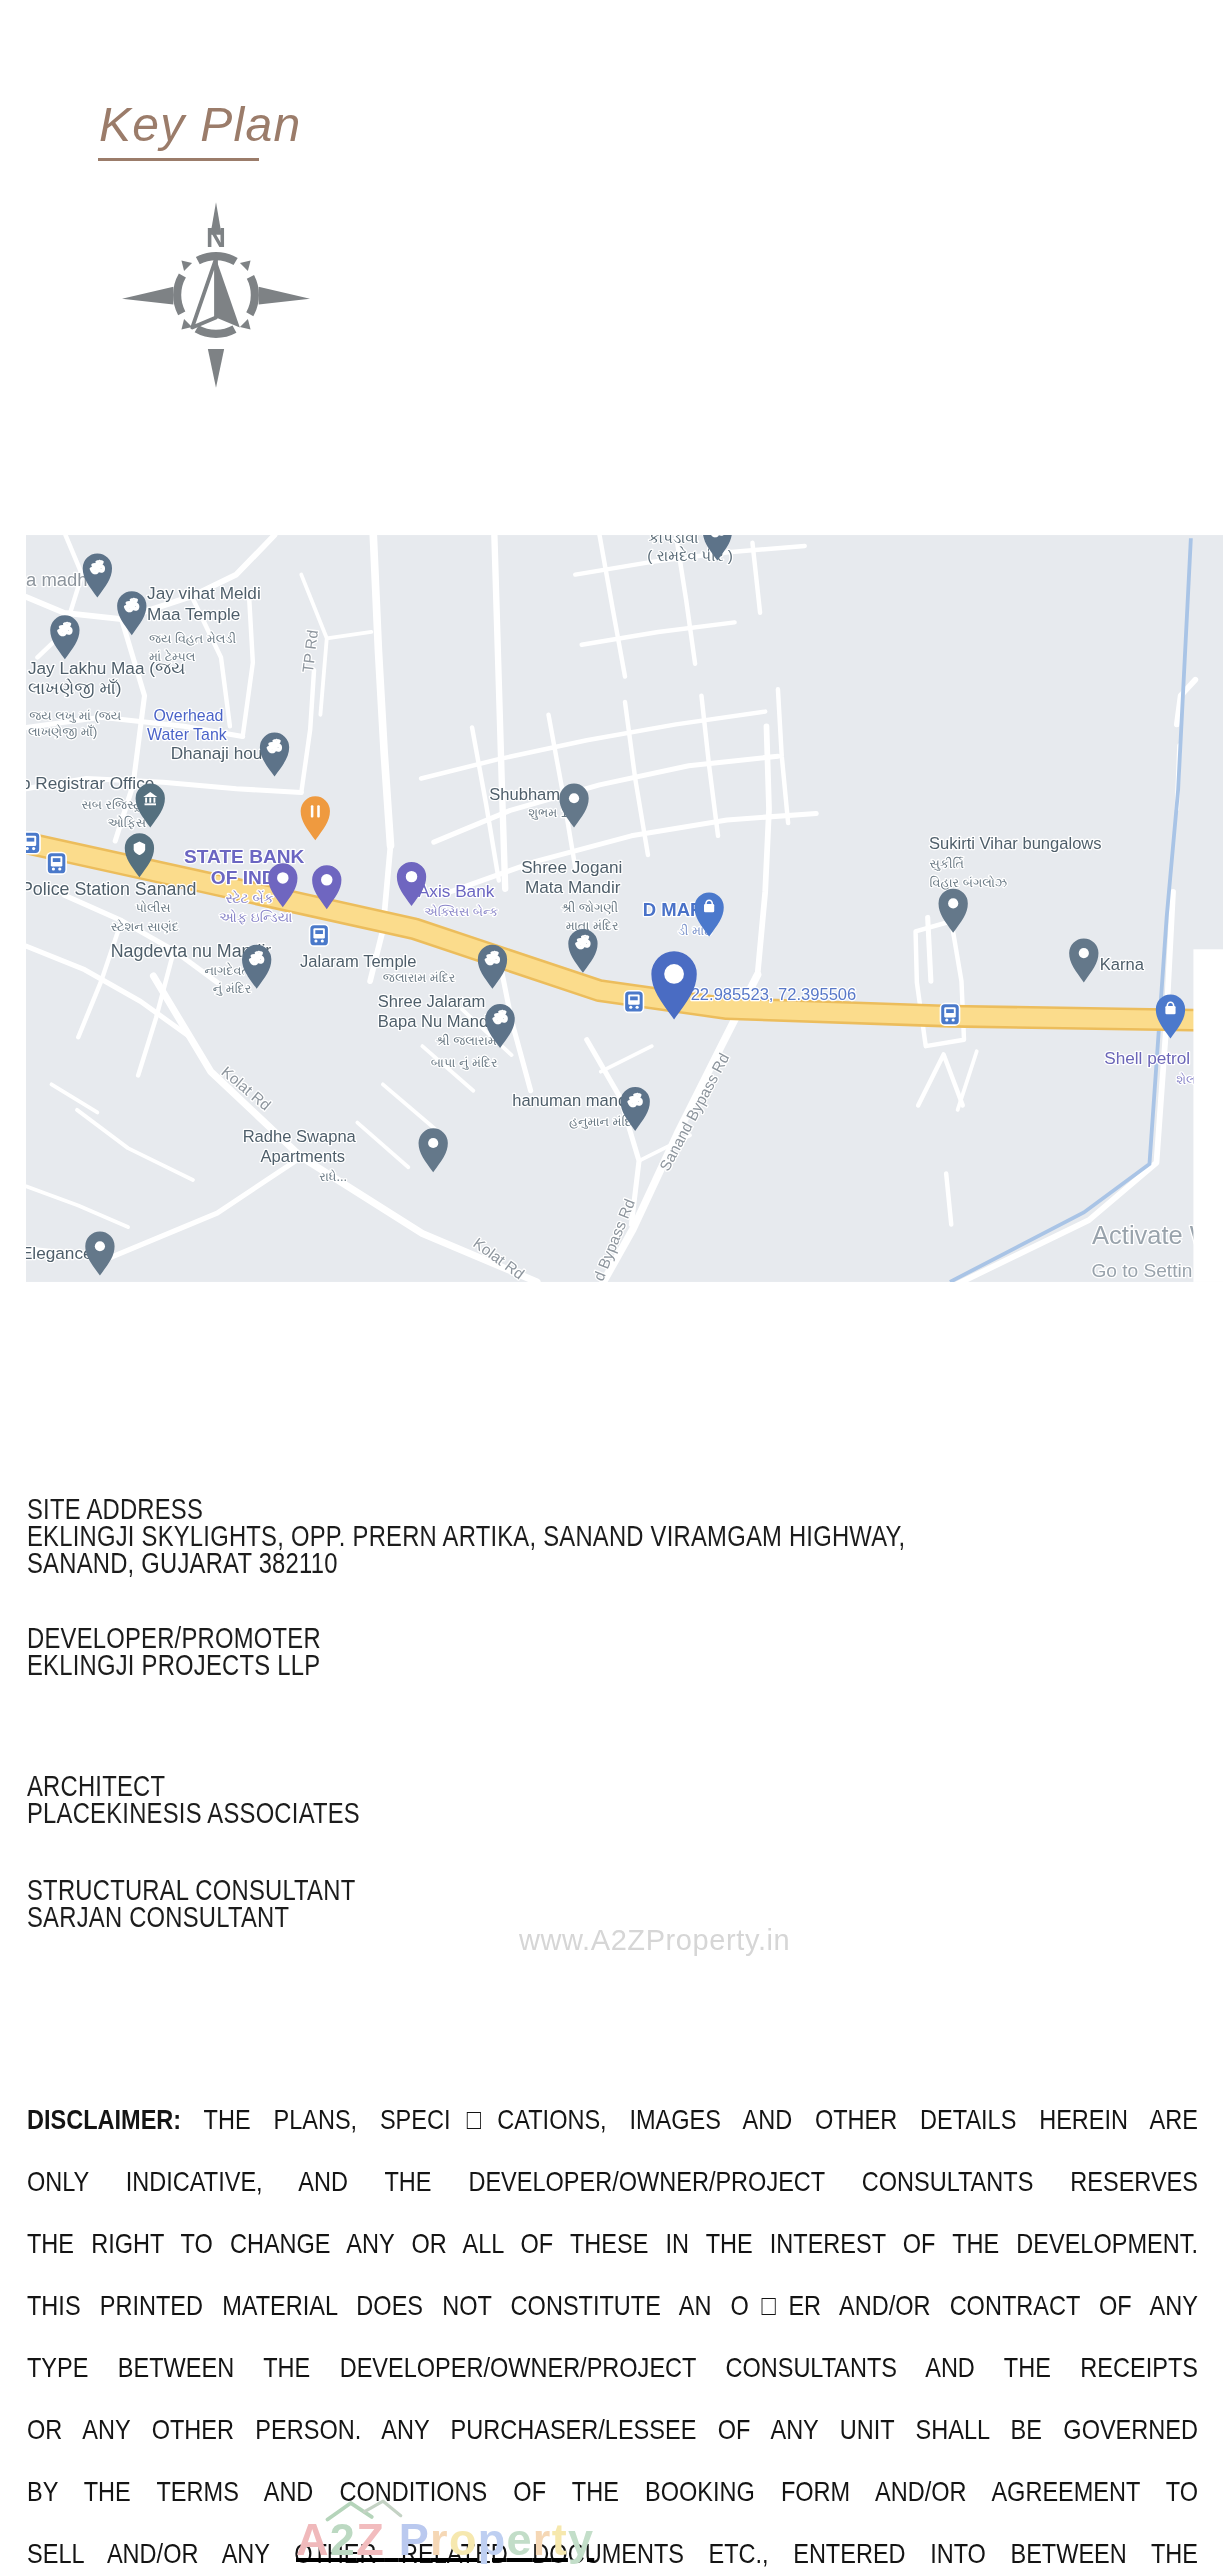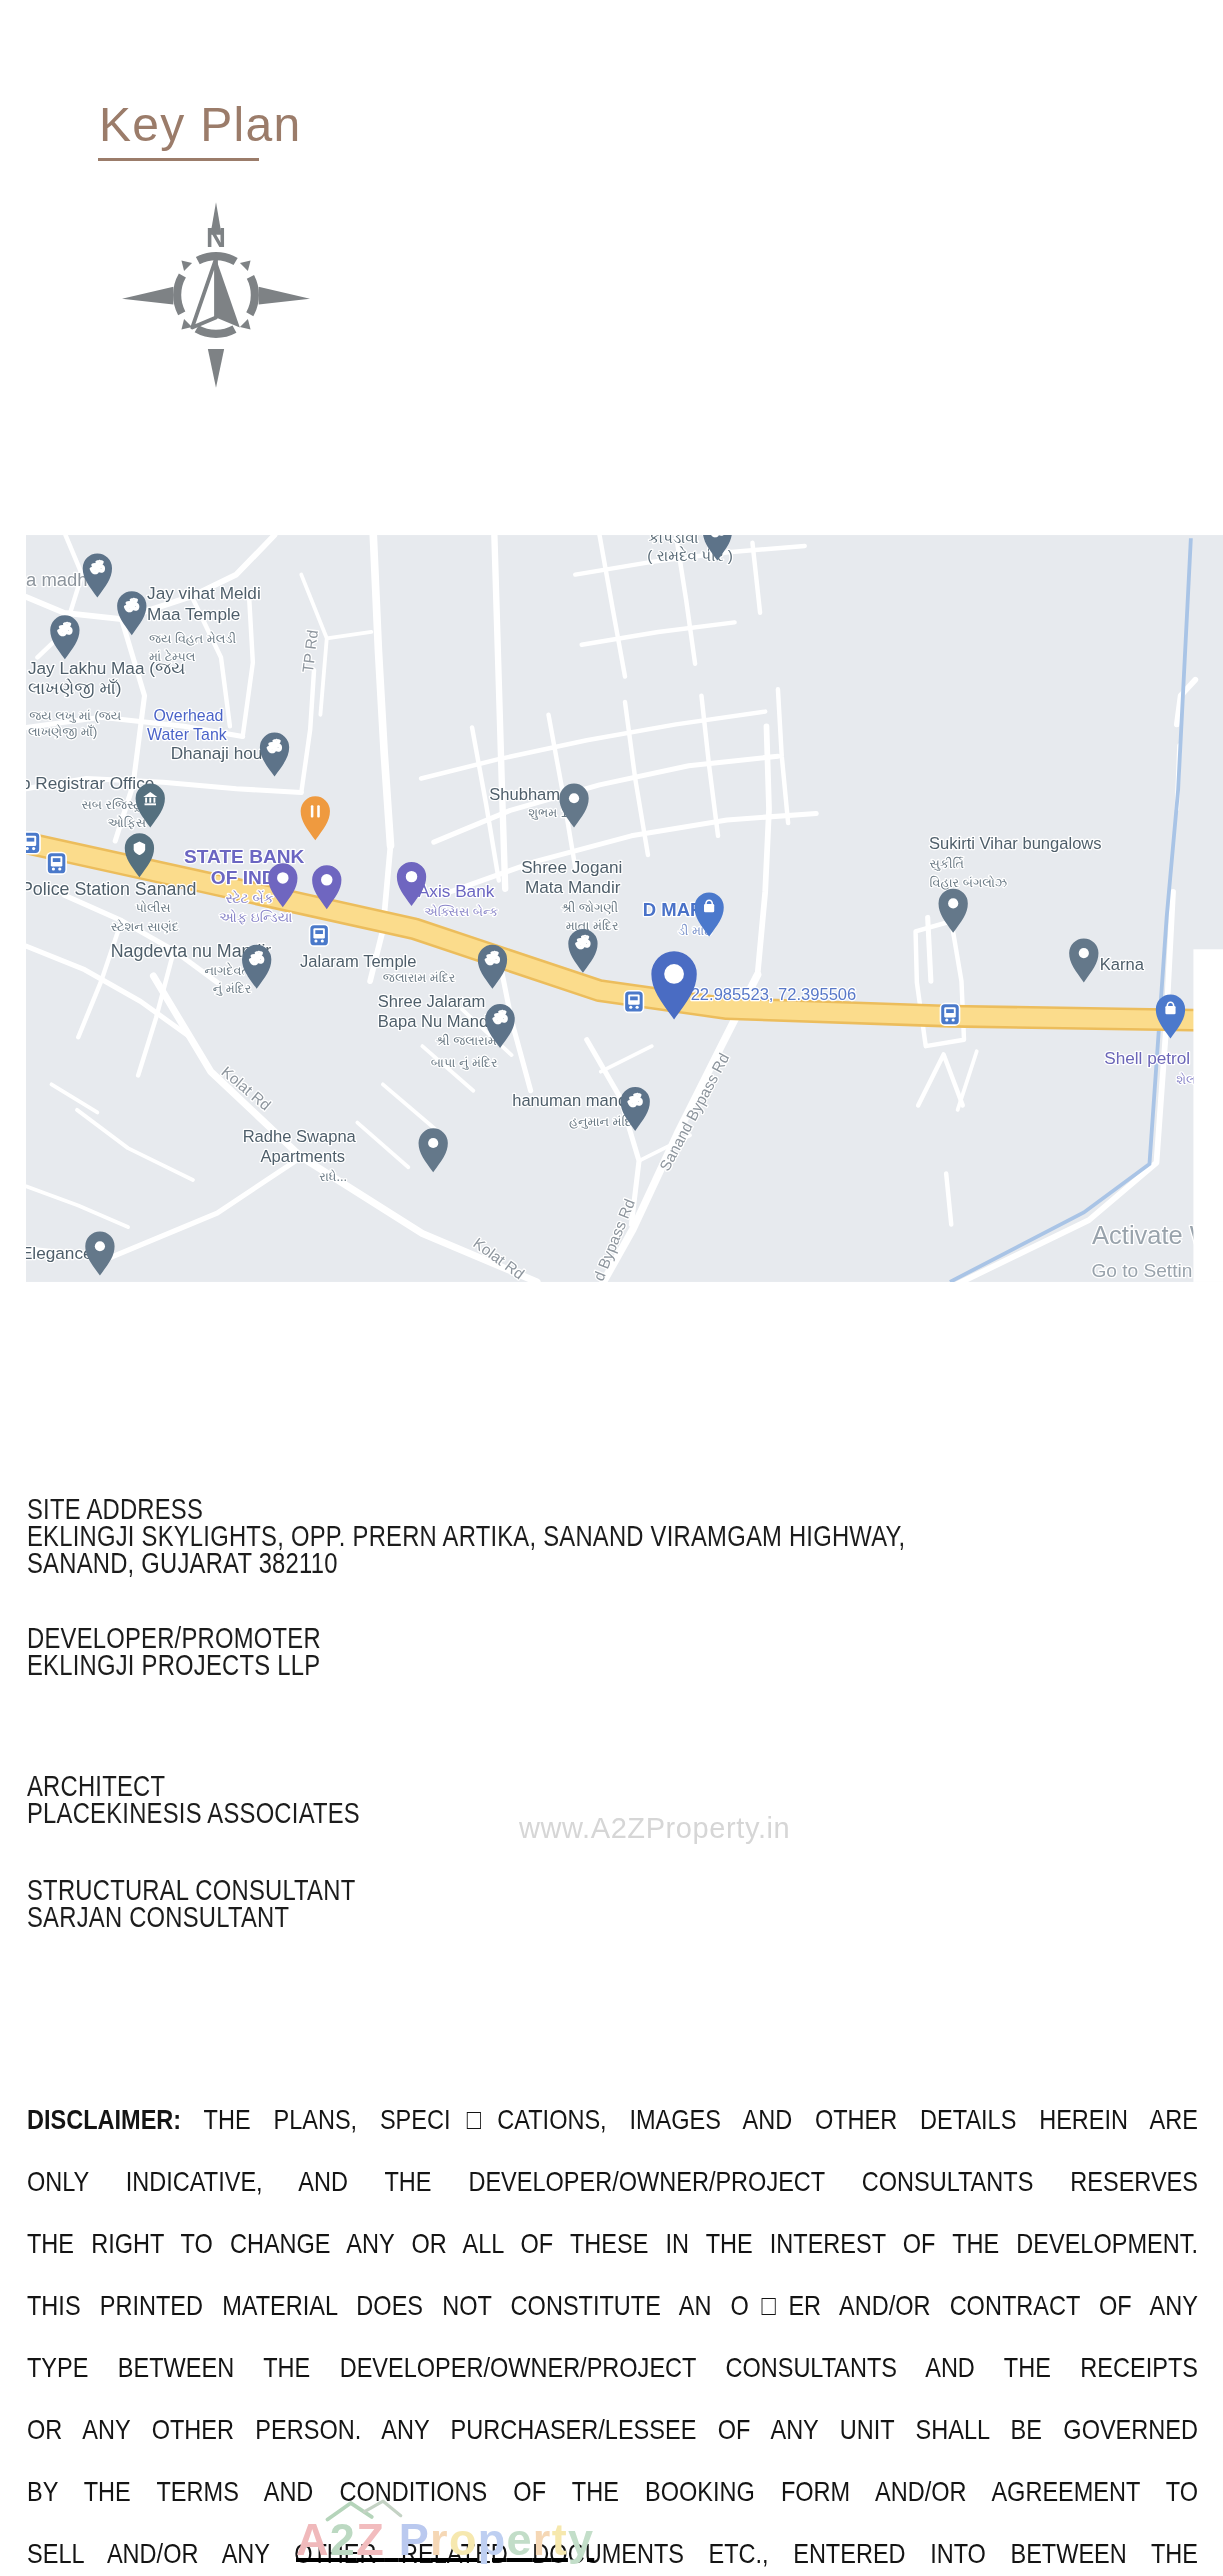--- a/index.html
+++ b/index.html
@@ -1,38 +1,38 @@
 <!DOCTYPE html>
 <html style="font-size:10.2px"><head>
 <meta charset="utf-8">
 <style>
   html,body{margin:0;padding:0;}
   body{width:1224px;height:2576px;position:relative;background:#ffffff;
        font-family:"Liberation Sans",sans-serif;overflow:hidden;}
 
   
   .page-title{position:absolute;left:99px;top:97px;font-size:48px;font-weight:400;
-    color:#9b7c6a;letter-spacing:1.3px;margin:0;}
+    color:#9b7c6a;letter-spacing:1.3px;margin:0;font-style:italic;}
   .title-underline{position:absolute;left:98px;top:158px;width:161px;height:2.5px;background:#9b7c6a;}
 
   
   .compass{position:absolute;left:122px;top:201px;}
 
   
   .map{position:absolute;left:25.5px;top:535px;width:1198px;height:747px;overflow:hidden;}
   .map svg{display:block;}
   .map text{font-family:"Liberation Sans",sans-serif;paint-order:stroke;stroke:#ffffff;stroke-width:4px;stroke-linejoin:round;}
   .rd{fill:none;stroke:#ffffff;stroke-linecap:round;stroke-linejoin:round;}
 
   
   .info-block{position:absolute;left:27px;color:#1c1c1c;}
   .cond{transform:scaleX(0.82);transform-origin:0 0;}
   .info-block .ln{font-size:29px;line-height:27px;letter-spacing:0.3px;white-space:nowrap;}
 
-  .watermark{position:absolute;left:519px;top:1812px;font-size:29px;color:#d6d6d6;letter-spacing:0.6px;}
+  .watermark{position:absolute;left:519px;top:1924px;font-size:29px;color:#d6d6d6;letter-spacing:0.6px;}
 
   
   .disclaimer{position:absolute;left:27px;top:2104px;width:1171px;color:#141414;}
   .disclaimer .inner{width:1394px;transform:scaleX(0.84);transform-origin:0 0;}
   .disclaimer .dl{font-size:28px;line-height:31px;white-space:normal;}
   .disclaimer .j{text-align:justify;}
   .disclaimer .j::after{content:"";display:inline-block;width:100%;}
   .disclaimer .b{font-weight:700;}
 
   

